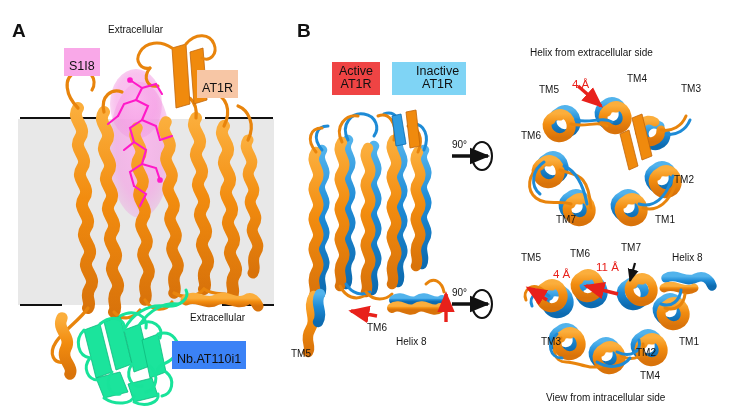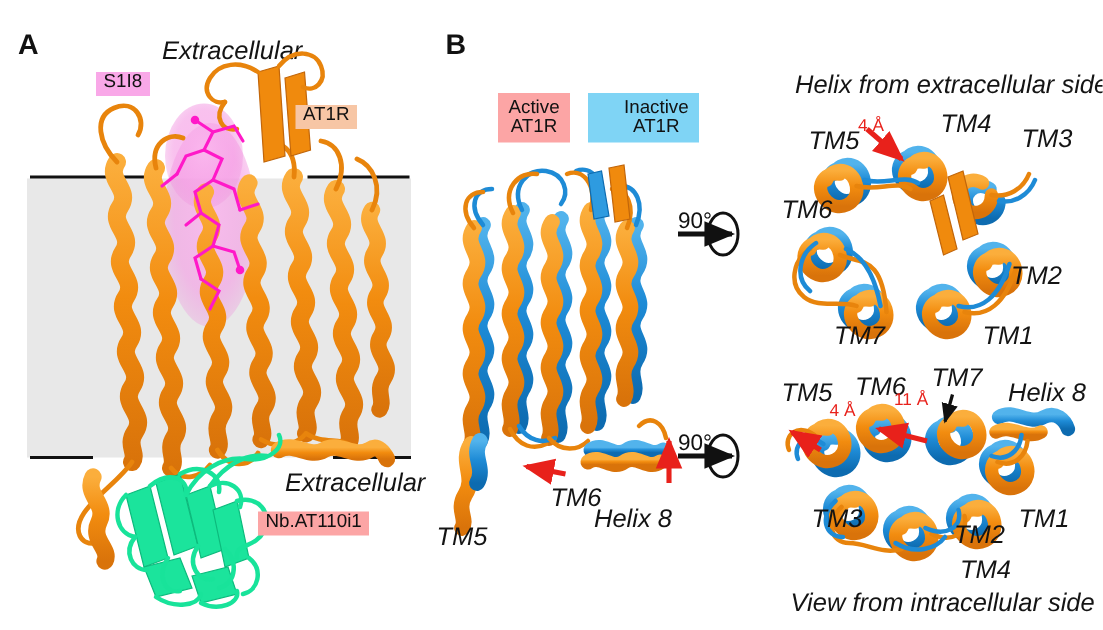--- a/index.html
+++ b/index.html
@@ -23,29 +23,28 @@
   }
   .panel-letter {
     position: absolute;
     font-size: 19px;
     font-weight: bold;
     color: #111;
     letter-spacing: 0px;
   }
   .txt {
     position: absolute;
-    font-size: 17px;
+    font-size: 10px;
     color: #141414;
     white-space: nowrap;
-    font-style: italic;
   }
   .tag {
     position: absolute;
     font-size: 12.5px;
-    padding: 0 5px 3px 5px;
+    padding: 12px 5px 3px 5px;
     white-space: nowrap;
     color: #111;
     line-height: 1.05;
   }
   .tag.two-line { text-align: center; font-size: 12.5px; padding: 3px 7px 4px 7px; }
   .membrane {
     position: absolute;
     background: #e8e8e8;
   }
   .memline {
@@ -55,21 +54,21 @@
   }
   .ang {
     position: absolute;
     font-size: 11.5px;
     color: #e8211b;
     font-weight: normal;
     white-space: nowrap;
   }
   .rot-label {
     position: absolute;
-    font-size: 15px;
+    font-size: 10px;
     color: #111;
     white-space: nowrap;
   }
   svg.overlay {
     position: absolute;
     left: 0; top: 0;
     width: 735px;
     height: 420px;
     pointer-events: none;
   }
@@ -223,25 +222,25 @@
 
       <g fill="none" stroke="#18E39A" stroke-width="3" stroke-linecap="round">
         <path d="M124,330 C132,314 148,304 164,306 C180,308 190,298 186,290"></path>
         <path d="M140,324 C150,310 164,302 178,304"></path>
       </g>
     </g>
   </svg>
 
   <div class="tag" style="left:64px; top:48px; background:#F9A8E8;">S1I8</div>
   <div class="tag" style="left:197px; top:70px; background:#F7C6A5;">AT1R</div>
-  <div class="tag" style="left:172px; top:341px; background:#fca5a5;">Nb.AT110i1</div>
+  <div class="tag" style="left:172px; top:341px; background:#3b82f6;">Nb.AT110i1</div>
 
   <div class="panel-letter" style="left:297px; top:20px;">B</div>
 
-  <div class="tag two-line" style="left:332px; top:62px; background:#fca5a5;">
+  <div class="tag two-line" style="left:332px; top:62px; background:#ef4444;">
     <span>Active</span><br>
     <span>AT1R</span>
   </div>
   <div class="tag two-line" style="left:392px; top:62px; background:#7FD4F5;padding-left:24px;">
     <span>Inactive</span><br>
     <span>AT1R</span>
   </div>
 
   <svg class="overlay" viewBox="0 0 735 420">
 
@@ -415,15 +414,15 @@
   <div class="txt" style="left:521px; top:252px;">TM5</div>
   <div class="txt" style="left:570px; top:248px;">TM6</div>
   <div class="txt" style="left:621px; top:242px;">TM7</div>
   <div class="txt" style="left:672px; top:252px;">Helix 8</div>
   <div class="txt" style="left:541px; top:336px;">TM3</div>
   <div class="txt" style="left:636px; top:347px;">TM2</div>
   <div class="txt" style="left:679px; top:336px;">TM1</div>
   <div class="txt" style="left:640px; top:370px;">TM4</div>
   <div class="ang" style="left:553px; top:268px;">4 Å</div>
   <div class="ang" style="left:596px; top:261px;text-align:center;">11 Å</div>
-  <div class="txt" style="left:527px; top:392px;">View from intracellular side</div>
+  <div class="txt" style="left:546px; top:392px;">View from intracellular side</div>
 
 </div>
 
 </body></html>

